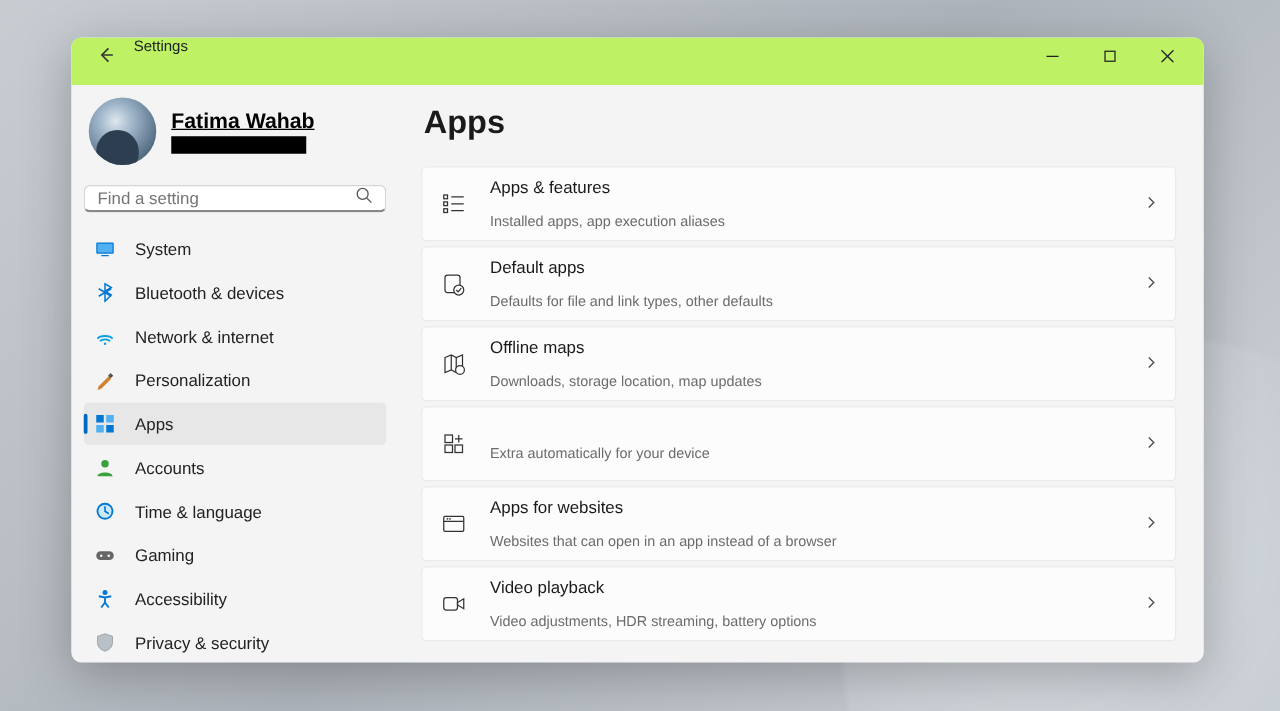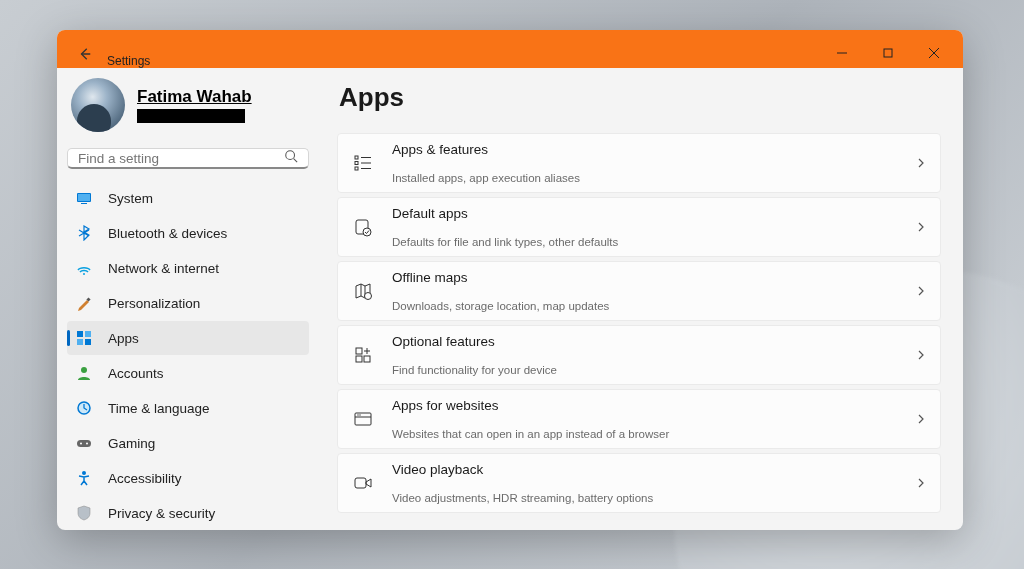--- a/index.html
+++ b/index.html
@@ -29,23 +29,23 @@
   background: #f4f4f4;
   border-radius: 8px;
   box-shadow: 0 10px 40px rgba(0,0,0,0.25);
   overflow: hidden;
   display: flex;
   flex-direction: column;
 }
 .titlebar {
   height: 38px;
   display: flex;
-  align-items: flex-end;
+  align-items: flex-start;
   padding: 0 6px 0 14px;
-  background: #f97316;
+  background: #bef264;
 }
 .back-btn {
   width: 28px;
   height: 28px;
   display: flex;
   align-items: center;
   justify-content: center;
   border-radius: 4px;
   cursor: pointer;
 }
@@ -400,22 +400,21 @@
             <span class="card-icon">
               <svg viewBox="0 0 20 20">
                 <rect x="3" y="3" width="6" height="6" stroke="#333" fill="none"></rect>
                 <rect x="3" y="11" width="6" height="6" stroke="#333" fill="none"></rect>
                 <rect x="11" y="11" width="6" height="6" stroke="#333" fill="none"></rect>
                 <line x1="14" y1="3" x2="14" y2="9" stroke="#333"></line>
                 <line x1="11" y1="6" x2="17" y2="6" stroke="#333"></line>
               </svg>
             </span>
             <div class="card-text">
-              <div class="card-title">Optional features</div>
-              <div class="card-sub">Find functionality for your device</div>
+              <div class="card-sub">Extra automatically for your device</div>
             </div>
             <span class="chevron"><svg viewBox="0 0 10 10">
                 <path d="M3 1l4 4-4 4" stroke="#555" stroke-width="1.2" fill="none"></path>
               </svg></span>
           </div>
           <div class="card">
             <span class="card-icon">
               <svg viewBox="0 0 20 20">
                 <rect x="2" y="4" width="16" height="12" rx="1" stroke="#333" fill="none"></rect>
                 <line x1="2" y1="8" x2="18" y2="8" stroke="#333"></line>

